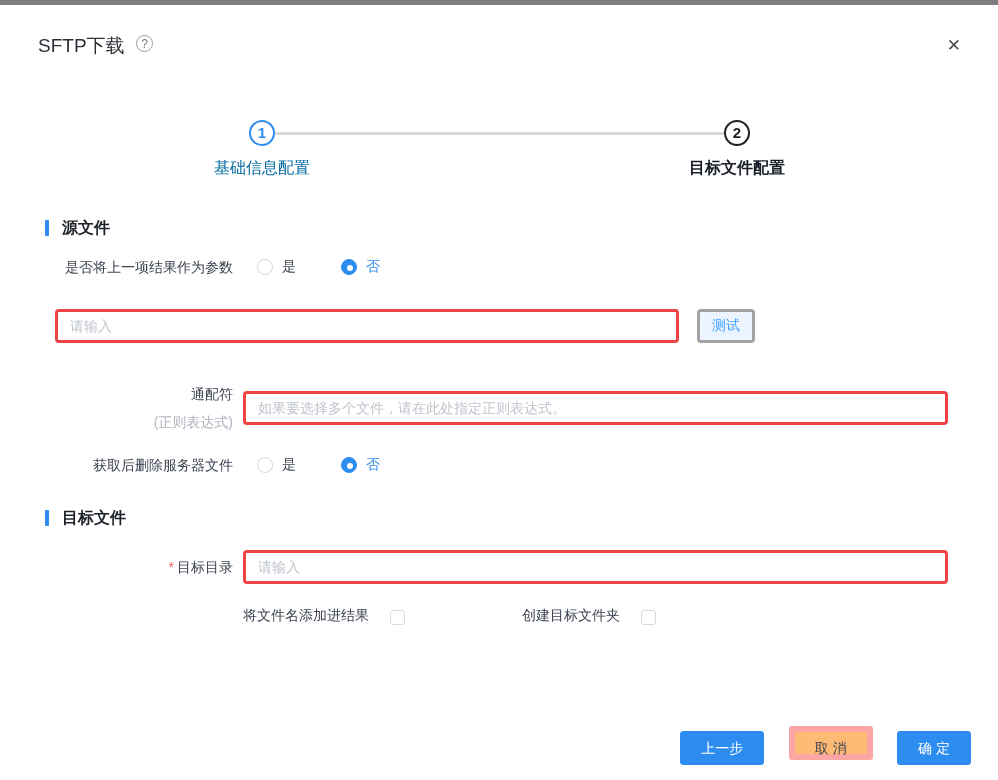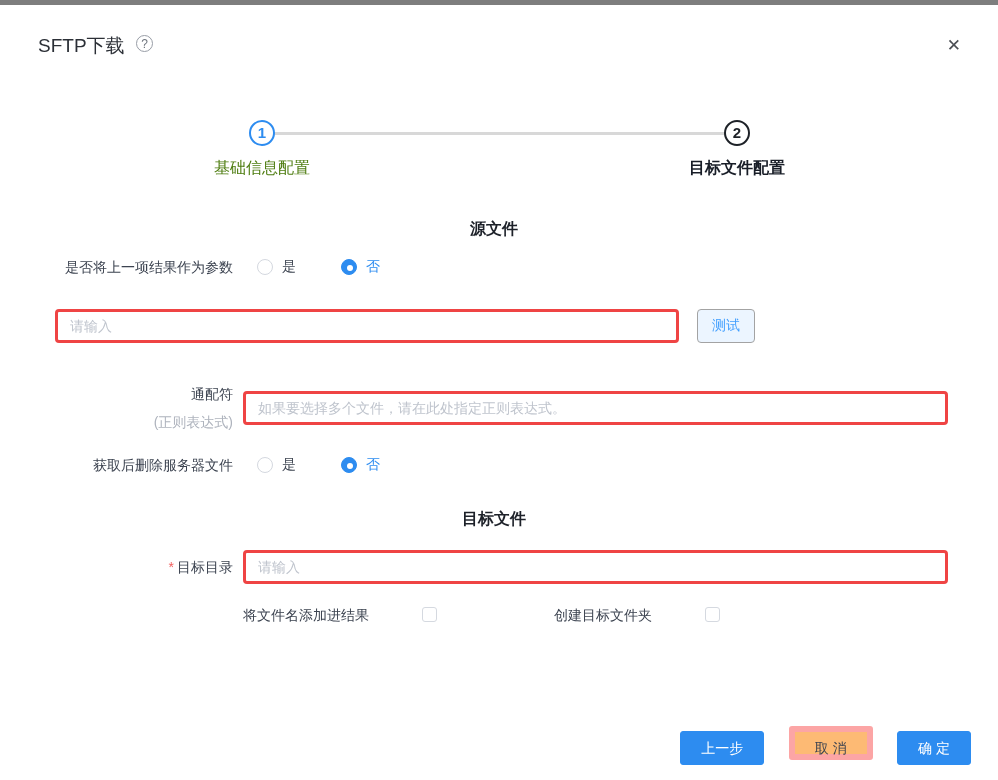--- a/index.html
+++ b/index.html
@@ -25,25 +25,25 @@
   .step{position:absolute;top:0;transform:translateX(-50%);text-align:center;white-space:nowrap;}
   .step--one{left:262px;}
   .step--two{left:737px;}
   .step-circle{
     width:26px;height:26px;border-radius:50%;background:#fff;box-sizing:border-box;
     margin:0 auto;font-size:15px;font-weight:bold;line-height:22px;text-align:center;position:relative;z-index:2;
   }
   .step--one .step-circle{border:2px solid #2d8cf0;color:#2d8cf0;}
   .step--two .step-circle{border:2px solid #1d2127;color:#1d2127;}
   .step-label{margin-top:12px;font-size:16px;}
-  .step--one .step-label{color:#4d7c0f;}
+  .step--one .step-label{color:#0369a1;}
   .step--two .step-label{color:#181d27;font-weight:bold;}
   
   .form{padding:0 55px 0 45px;}
-  .section-header{display:flex;align-items:center;height:18px;flex-direction:column;}
+  .section-header{display:flex;align-items:center;height:18px;}
   .section-bar{width:4px;height:16px;background:#2d8cf0;border-radius:1px;margin-right:13px;}
   .section-title{font-size:16px;font-weight:bold;color:#1d2129;}
   .section-header.src{margin-top:40px;}
   .section-header.tgt{margin-top:34px;}
   .form-row{display:flex;align-items:center;}
   .row-label{
     width:188px;flex-shrink:0;text-align:right;font-size:14px;color:#3c4350;line-height:20px;
   }
   .row-label .sub{display:block;color:#aeb3bd;margin-top:8px;}
   .row-content{margin-left:10px;display:flex;align-items:center;flex:1;}
@@ -56,40 +56,40 @@
   .row-checks{margin-top:23px;}
   
   .text-input{
     height:34px;border:3px solid #ef4444;border-radius:4px;padding:0 12px;font-size:14px;color:#333;
     box-sizing:border-box;outline:none;background:#fff;width:705px;
     font-family:"Liberation Sans","DejaVu Sans",sans-serif;
   }
   .text-input.short{width:624px;}
   .text-input::placeholder{color:#bfc4cd;}
   .test-btn{
-    margin-left:18px;width:58px;height:34px;border:1px solid #a3a3a3;border-radius:4px;
+    margin-left:18px;width:58px;height:34px;border:3px solid #a3a3a3;border-radius:4px;
     background:#ecf5ff;color:#409eff;font-size:14px;cursor:pointer;
     font-family:"Liberation Sans","DejaVu Sans",sans-serif;
   }
   
   .radio-group{display:flex;align-items:center;margin-left:14px;}
   .radio-item{display:flex;align-items:center;cursor:pointer;}
   .radio-item + .radio-item{margin-left:45px;}
   .radio-circle{
     width:16px;height:16px;border-radius:50%;border:1px solid #d4d8df;background:#fff;
     box-sizing:border-box;position:relative;
   }
   .radio-circle.selected{background:#2d8cf0;border-color:#2d8cf0;}
   .radio-circle.selected::after{
     content:"";position:absolute;left:5px;top:5px;width:6px;height:6px;border-radius:50%;background:#fff;
   }
   .radio-label{margin-left:9px;font-size:14px;color:#3c4350;}
   .radio-label.blue{color:#2d8cf0;}
   
-  .check-pair{display:flex;align-items:flex-start;gap:32px;}
+  .check-pair{display:flex;align-items:flex-end;}
   .check-pair.second{margin-left:117px;}
   .check-label{font-size:14px;color:#3c4350;}
   .checkbox{
     width:15px;height:15px;border:1px solid #d5d9e0;border-radius:3px;background:#fff;
     box-sizing:border-box;margin-left:21px;cursor:pointer;
   }
   
   .footer{margin-top:101px;text-align:right;padding-right:27px;}
   .btn{
     display:inline-block;height:34px;border-radius:3px;font-size:14px;padding:0 20px;cursor:pointer;

